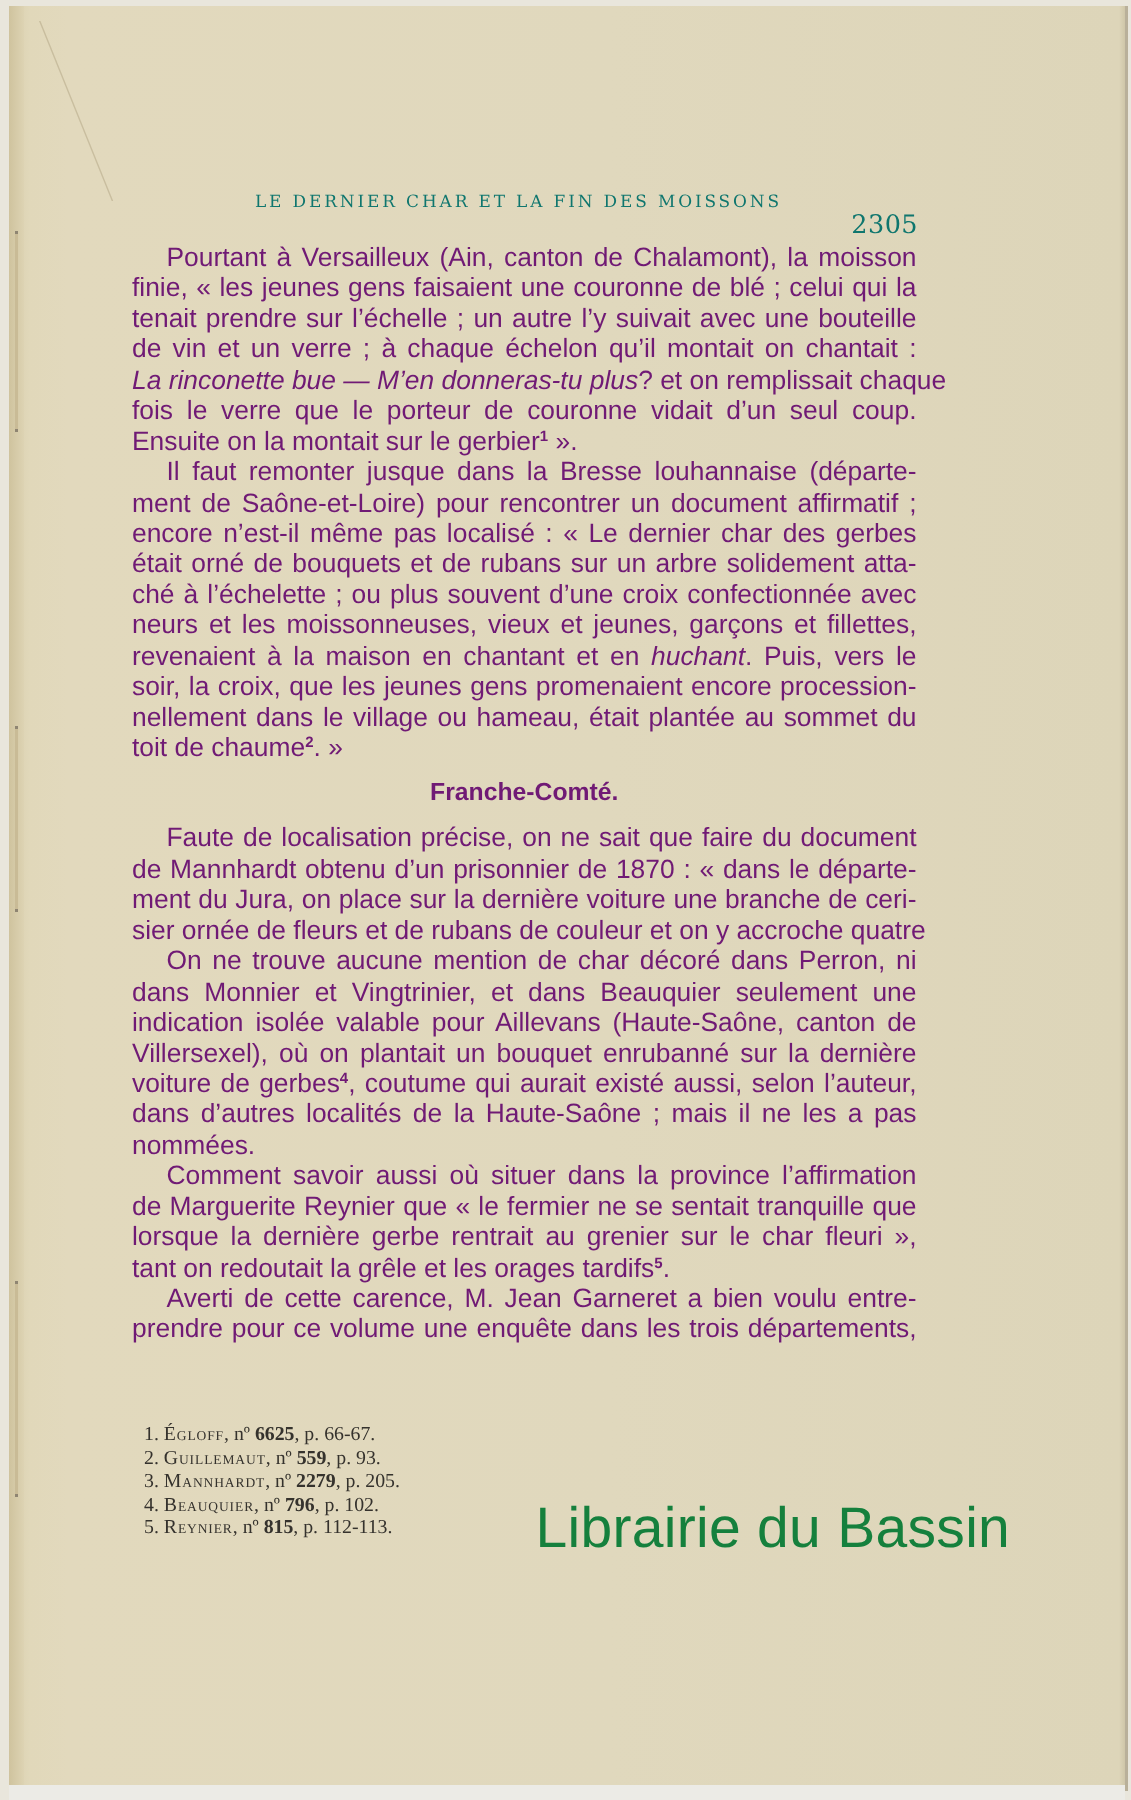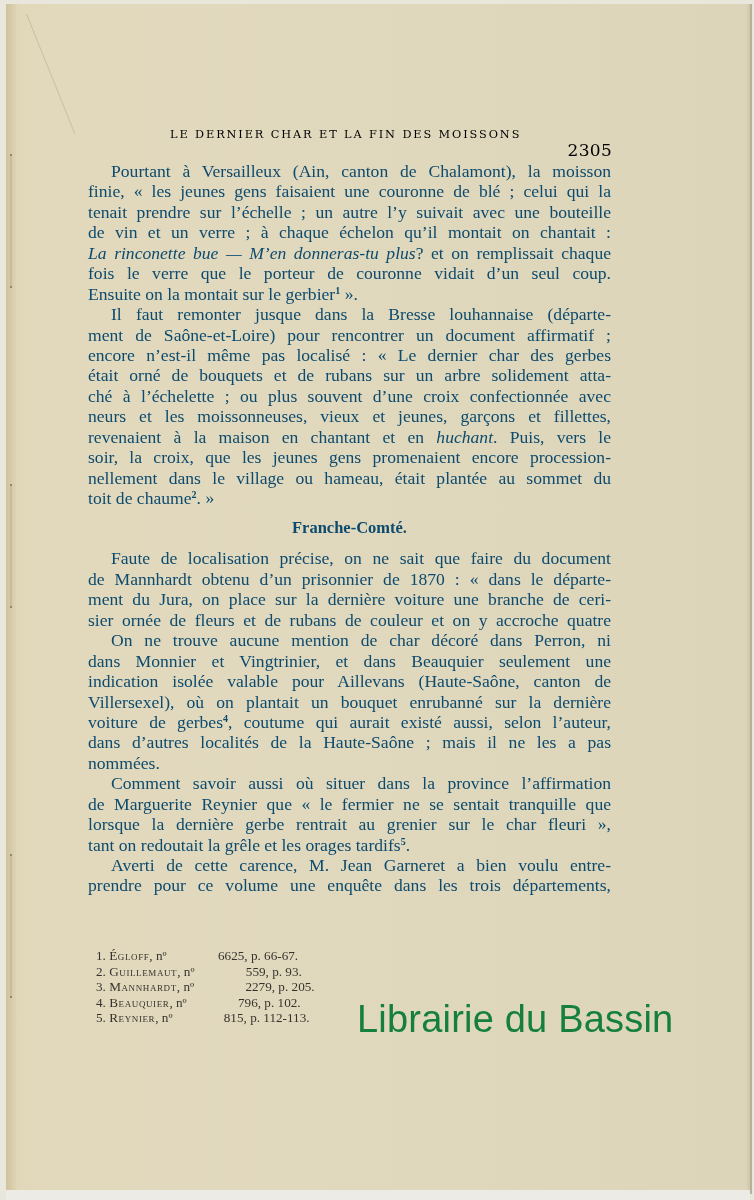--- a/index.html
+++ b/index.html
@@ -49,21 +49,21 @@
     border-left: 1px solid rgba(180,168,135,0.55);
     transform: skewX(22deg);
     transform-origin: top left;
   }
   .running-head {
     position: absolute;
     left: 170px;
     top: 124px;
     width: 442px;
     height: 24px;
-    color: #000000;
+    color: #0f766e;
   }
   .running-title {
     position: absolute;
     left: 0;
     top: 4px;
     font-size: 12.2px;
     letter-spacing: 1.9px;
     font-variant: small-caps;
     text-transform: lowercase;
     white-space: nowrap;
@@ -74,22 +74,22 @@
     right: 0;
     top: 16px;
     font-size: 17px;
     letter-spacing: 0.3px;
   }
   .body-text {
     position: absolute;
     left: 88px;
     top: 161px;
     width: 523px;
-    color: #0c4a6e;
-    font-family: Liberation Serif, serif;
+    color: #701a75;
+    font-family: Liberation Sans, sans-serif;
     font-size: 17.6px;
     line-height: 20.45px;
   }
   .line {
     display: block;
     height: 20.45px;
     white-space: nowrap;
     text-align: justify;
     text-align-last: justify;
   }
@@ -115,21 +115,21 @@
     position: absolute;
     left: 96px;
     top: 948px;
     color: #35322d;
     font-family: "Liberation Serif", "DejaVu Serif", serif;
     font-size: 13.2px;
     line-height: 15.6px;
   }
   .fn { display: block; white-space: nowrap; }
   .fn-author { font-variant: small-caps; letter-spacing: 0.6px; }
-  .fn-num { font-weight: normal; margin-left: 48px; }
+  .fn-num { font-weight: bold; }
   .watermark {
     position: absolute;
     left: 357px;
     top: 998px;
     font-family: "Liberation Sans", "DejaVu Sans", sans-serif;
     font-size: 38px;
     color: #15803d;
     white-space: nowrap;
     letter-spacing: 0.2px;
   }

